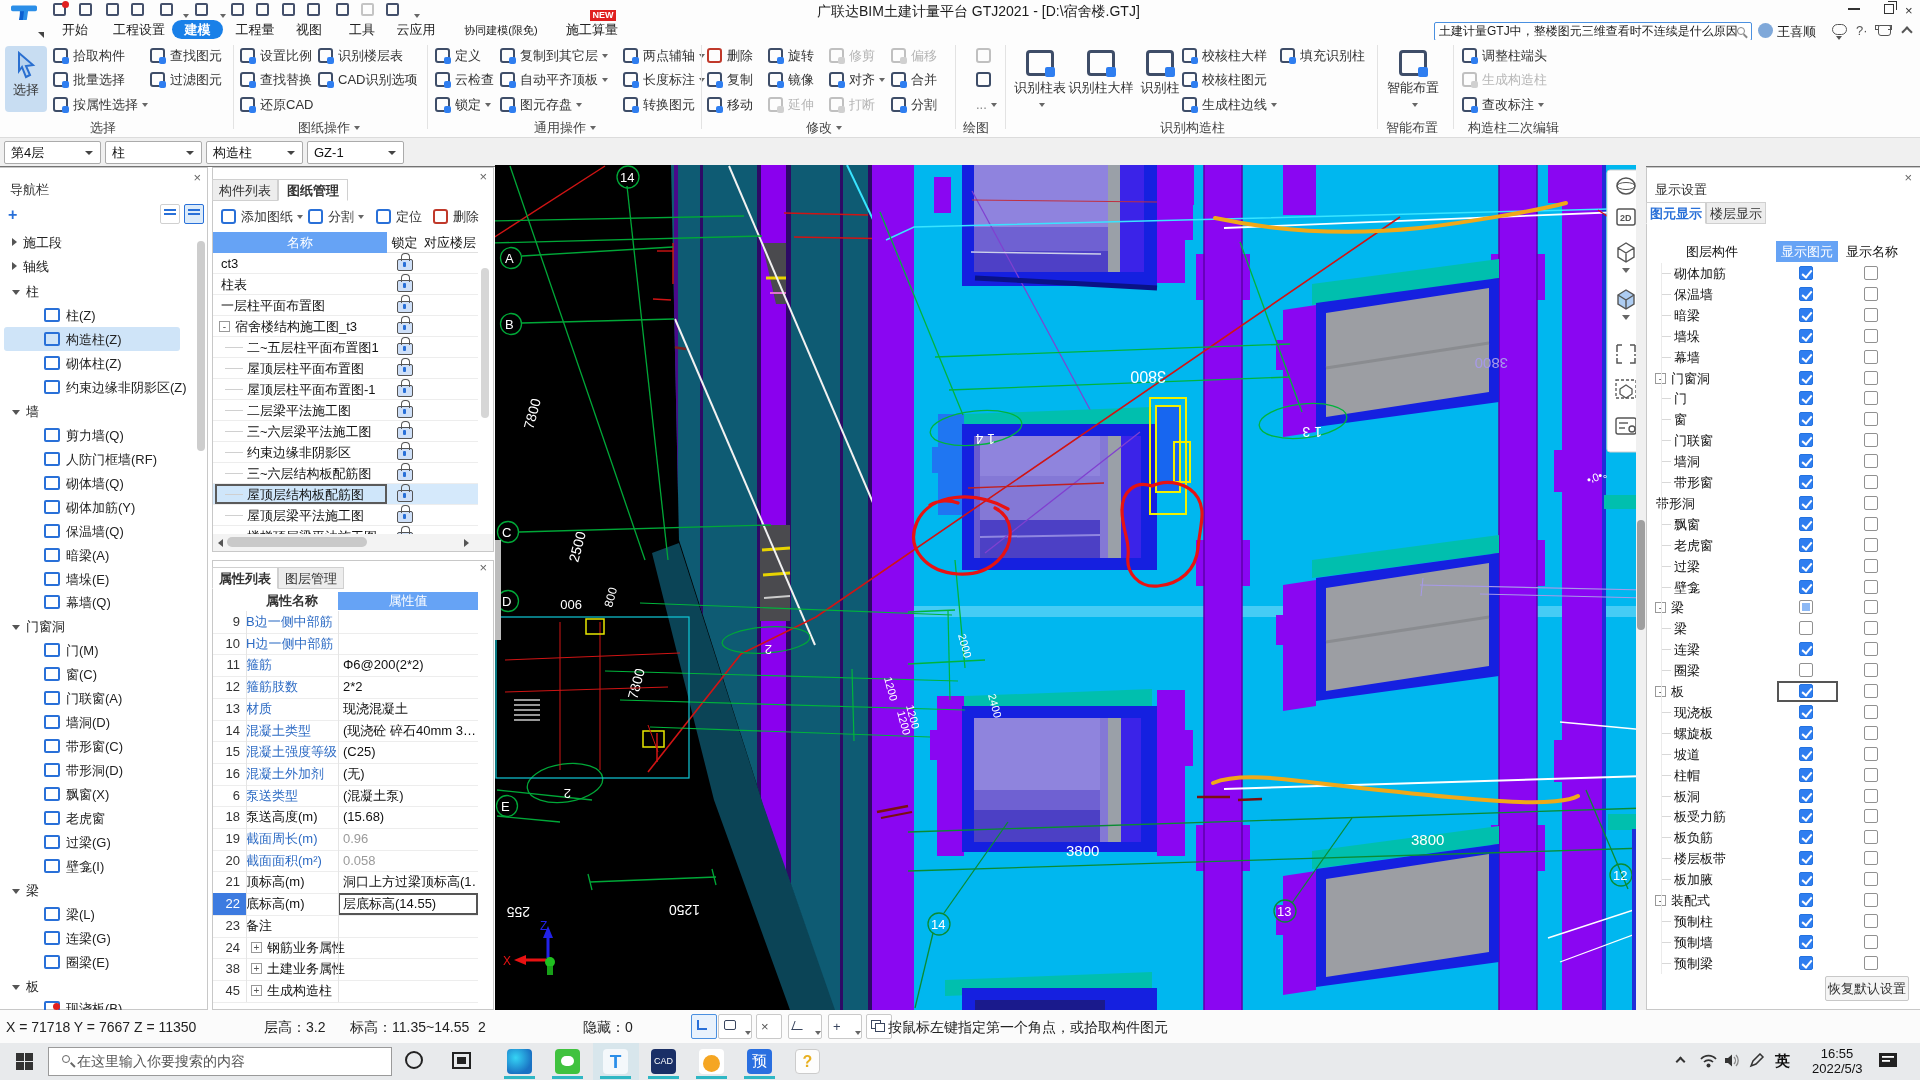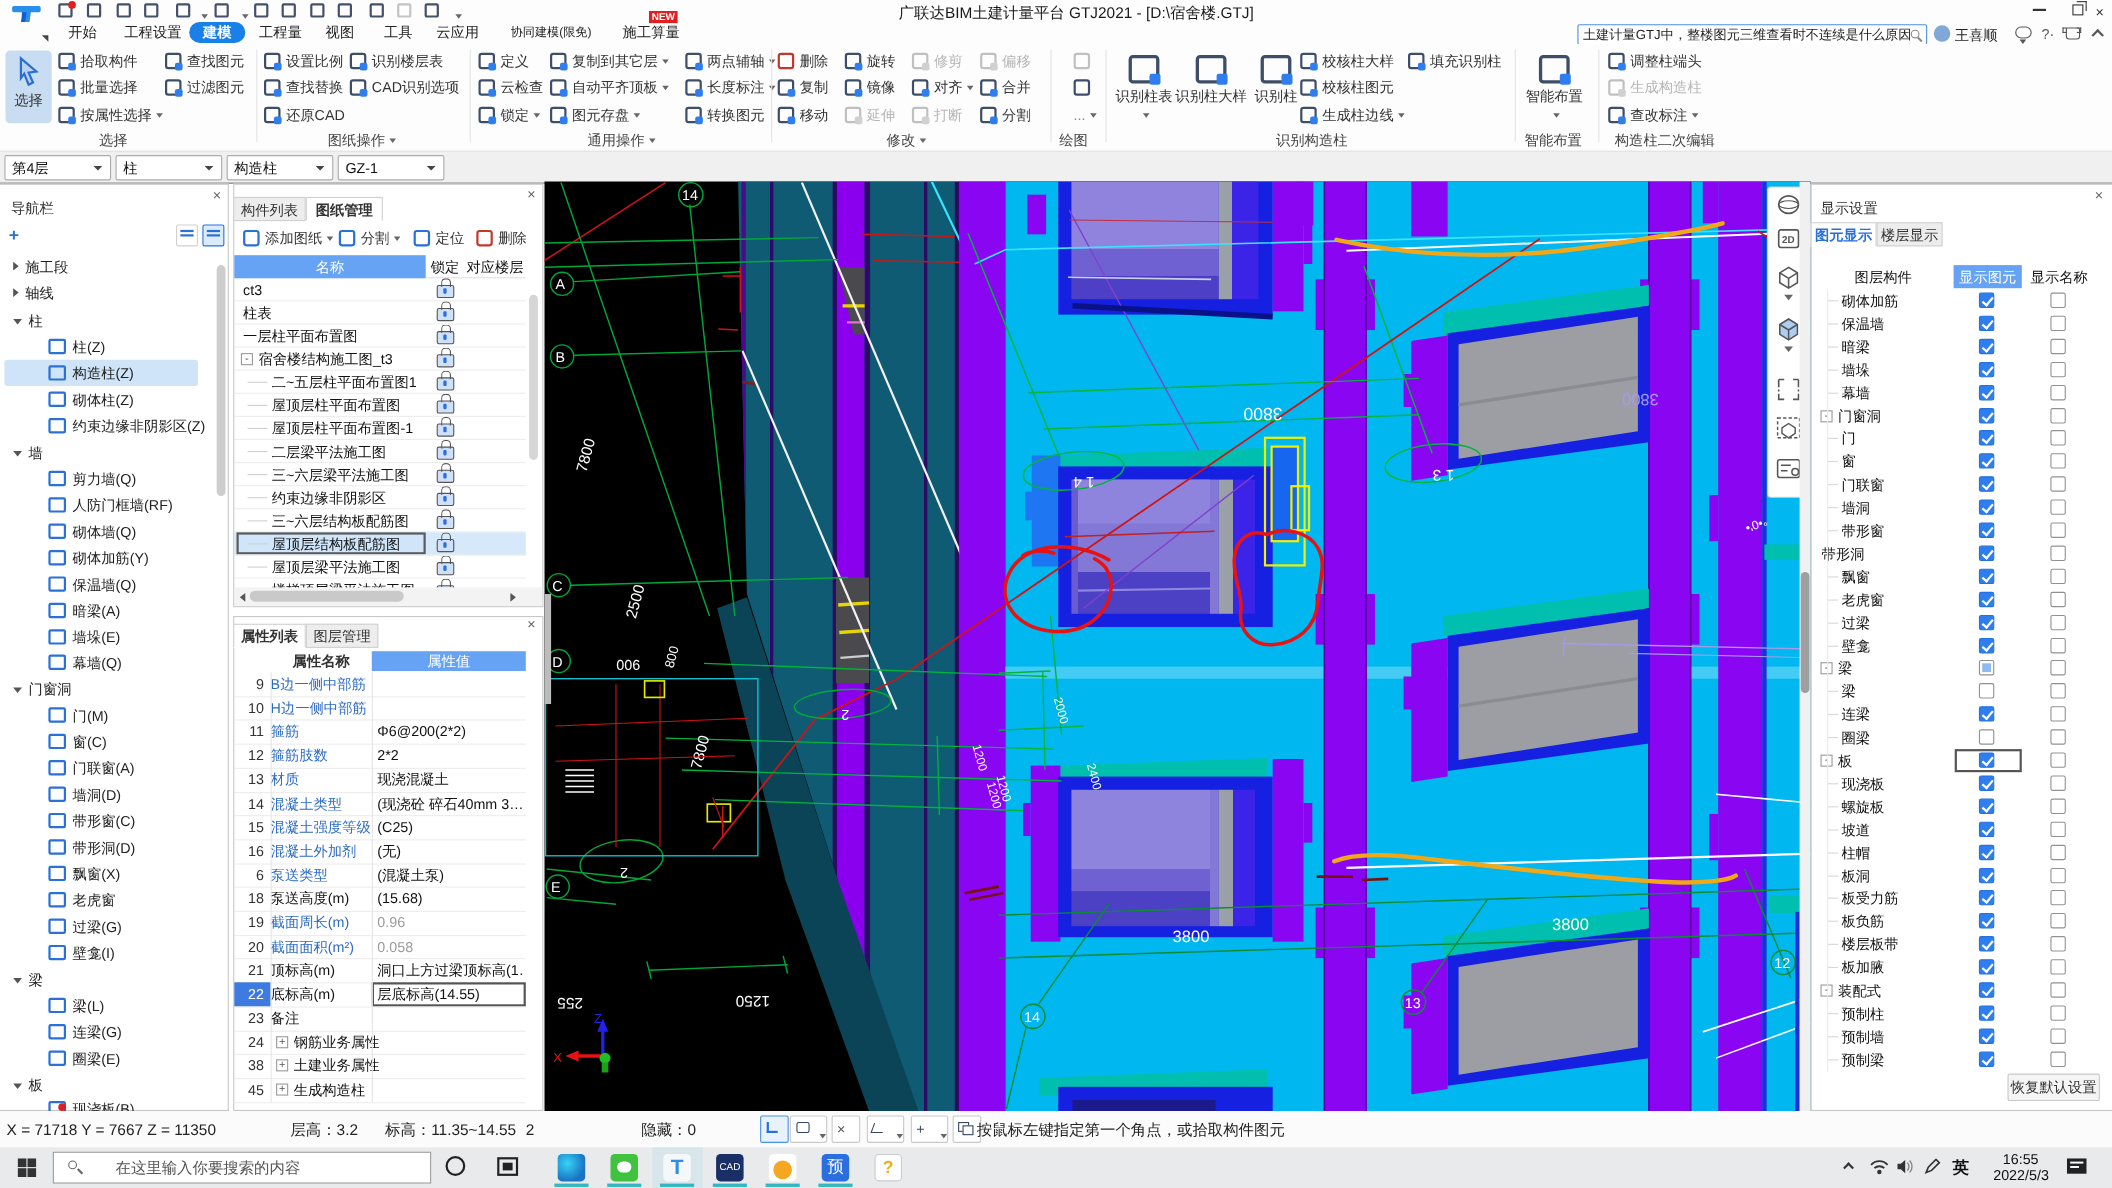--- a/index.html
+++ b/index.html
@@ -910,21 +910,21 @@
  <div class="sbt" style="left:888px">按鼠标左键指定第一个角点，或拾取构件图元</div>
 </div>
 
 <div id="taskbar">
       <svg class="abs" style="left:16px;top:10px" width="17" height="17" viewBox="0 0 17 17">
         <rect x="0" y="0" width="8" height="8" fill="#333"></rect>
         <rect x="9" y="0" width="8" height="8" fill="#333"></rect>
         <rect x="0" y="9" width="8" height="8" fill="#333"></rect>
         <rect x="9" y="9" width="8" height="8" fill="#333"></rect>
       </svg>
-      <div class="abs" style="left:48px;top:4px;width:344px;height:29px;background:#fff;border:1px solid #9a9a9a;font-size:14px;color:#555;line-height:27px;padding-left:56px">在这里输入你要搜索的内容</div>
+      <div class="abs" style="left:48px;top:4px;width:344px;height:29px;background:#fff;border:1px solid #9a9a9a;font-size:14px;color:#555;line-height:27px;padding-left:28px">在这里输入你要搜索的内容</div>
       <div class="abs" style="left:62px;top:12px;width:8px;height:8px;border:1.5px solid #666;border-radius:50%"></div>
       <div class="abs" style="left:70px;top:21px;width:6px;height:1.5px;background:#666;transform:rotate(45deg)"></div>
       <div class="abs" style="left:405px;top:8px;width:18px;height:18px;border:2.5px solid #222;border-radius:50%"></div>
       <div class="abs" style="left:452px;top:9px;width:19px;height:17px;border:2px solid #222">
         <div style="position:absolute;left:3px;top:3px;width:9px;height:7px;background:#222"></div>
       </div>
       <div class="abs" style="left:593px;top:0px;width:46px;height:37px;background:#d8e6ec"></div>
       <div class="appic" style="left:507px;background:radial-gradient(circle at 35% 35%,#35d4f5,#1a73c4 70%)"></div>
       <div class="appic" style="left:555px;background:#40c23f"></div>
       <div class="abs" style="left:561px;top:13px;width:13px;height:10px;background:#fff;border-radius:5px"></div>

